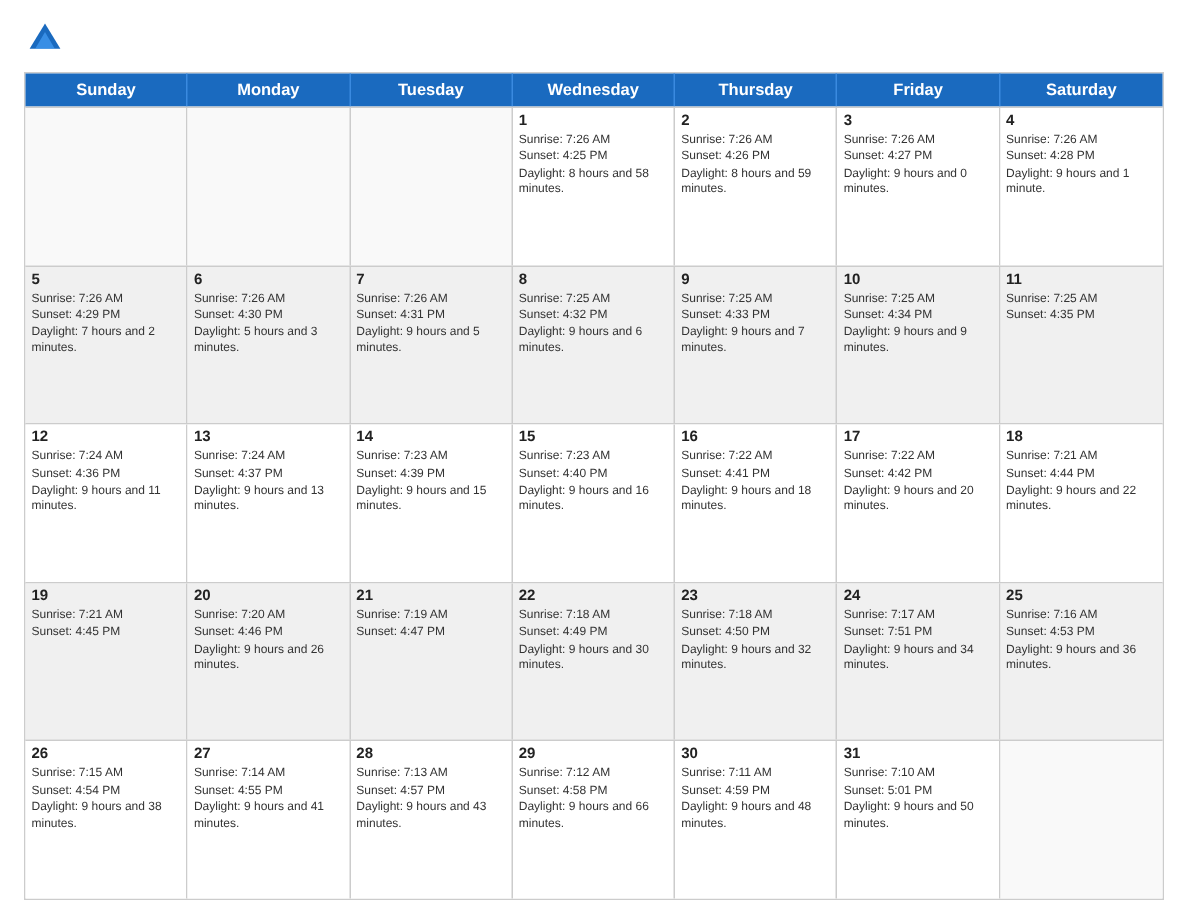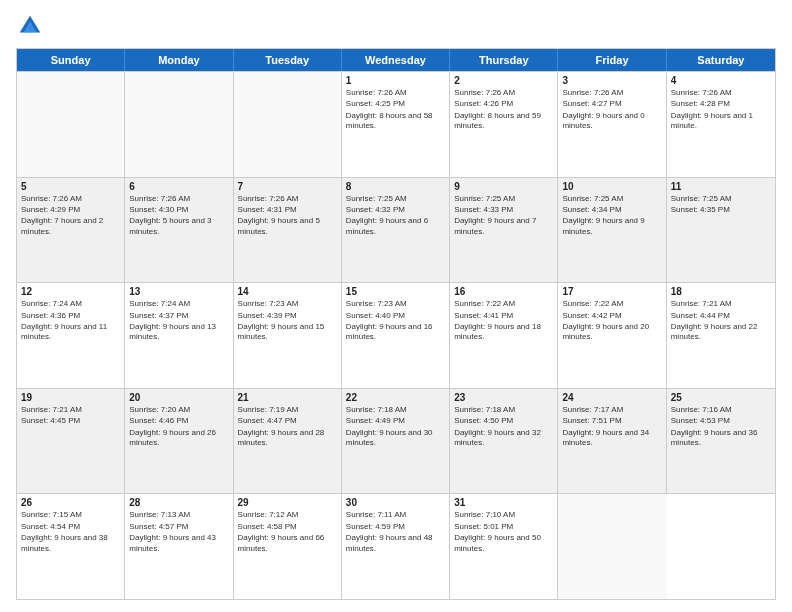--- a/index.html
+++ b/index.html
@@ -273,21 +273,20 @@
           <div class="cal-cell shaded">
             <div class="day-num">20</div>
             <div class="cell-text">Sunrise: 7:20 AM</div>
             <div class="cell-text">Sunset: 4:46 PM</div>
             <div class="cell-text">Daylight: 9 hours and 26 minutes.</div>
           </div>
           <div class="cal-cell shaded">
             <div class="day-num">21</div>
             <div class="cell-text">Sunrise: 7:19 AM</div>
             <div class="cell-text">Sunset: 4:47 PM</div>
-            <div class="cell-text">Daylight: 9 hours and 28 minutes.</div>
           </div>
           <div class="cal-cell shaded">
             <div class="day-num">22</div>
             <div class="cell-text">Sunrise: 7:18 AM</div>
             <div class="cell-text">Sunset: 4:49 PM</div>
             <div class="cell-text">Daylight: 9 hours and 30 minutes.</div>
           </div>
           <div class="cal-cell shaded">
             <div class="day-num">23</div>
             <div class="cell-text">Sunrise: 7:18 AM</div>
@@ -306,20 +305,26 @@
             <div class="cell-text">Sunset: 4:53 PM</div>
             <div class="cell-text">Daylight: 9 hours and 36 minutes.</div>
           </div>
         </div>
         <div class="cal-row">
           <div class="cal-cell">
             <div class="day-num">26</div>
             <div class="cell-text">Sunrise: 7:15 AM</div>
             <div class="cell-text">Sunset: 4:54 PM</div>
             <div class="cell-text">Daylight: 9 hours and 38 minutes.</div>
+          </div>
+          <div class="cal-cell">
+            <div class="day-num">27</div>
+            <div class="cell-text">Sunrise: 7:14 AM</div>
+            <div class="cell-text">Sunset: 4:55 PM</div>
+            <div class="cell-text">Daylight: 9 hours and 41 minutes.</div>
           </div>
           <div class="cal-cell">
             <div class="day-num">28</div>
             <div class="cell-text">Sunrise: 7:13 AM</div>
             <div class="cell-text">Sunset: 4:57 PM</div>
             <div class="cell-text">Daylight: 9 hours and 43 minutes.</div>
           </div>
           <div class="cal-cell">
             <div class="day-num">29</div>
             <div class="cell-text">Sunrise: 7:12 AM</div>

